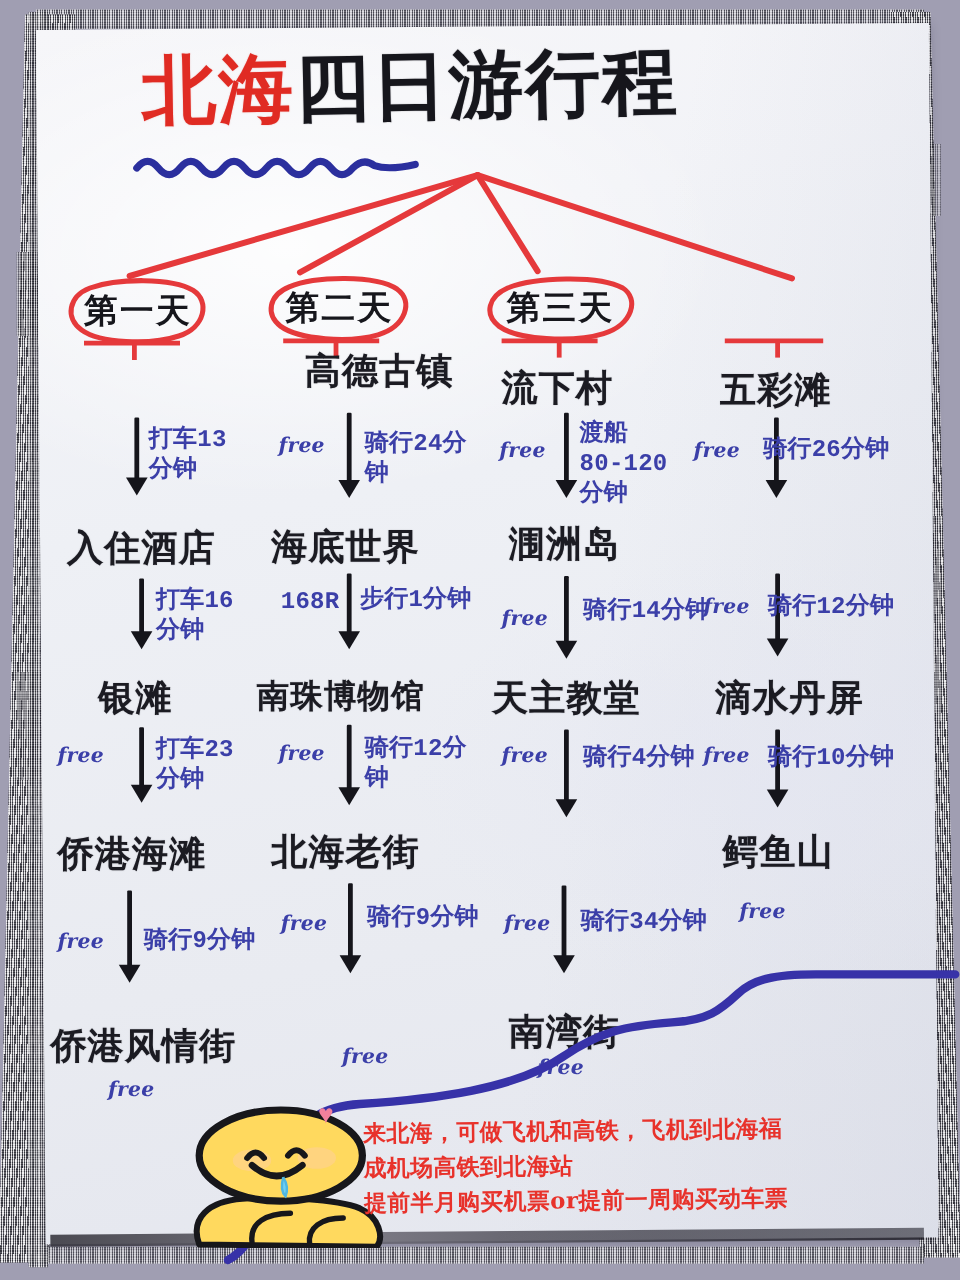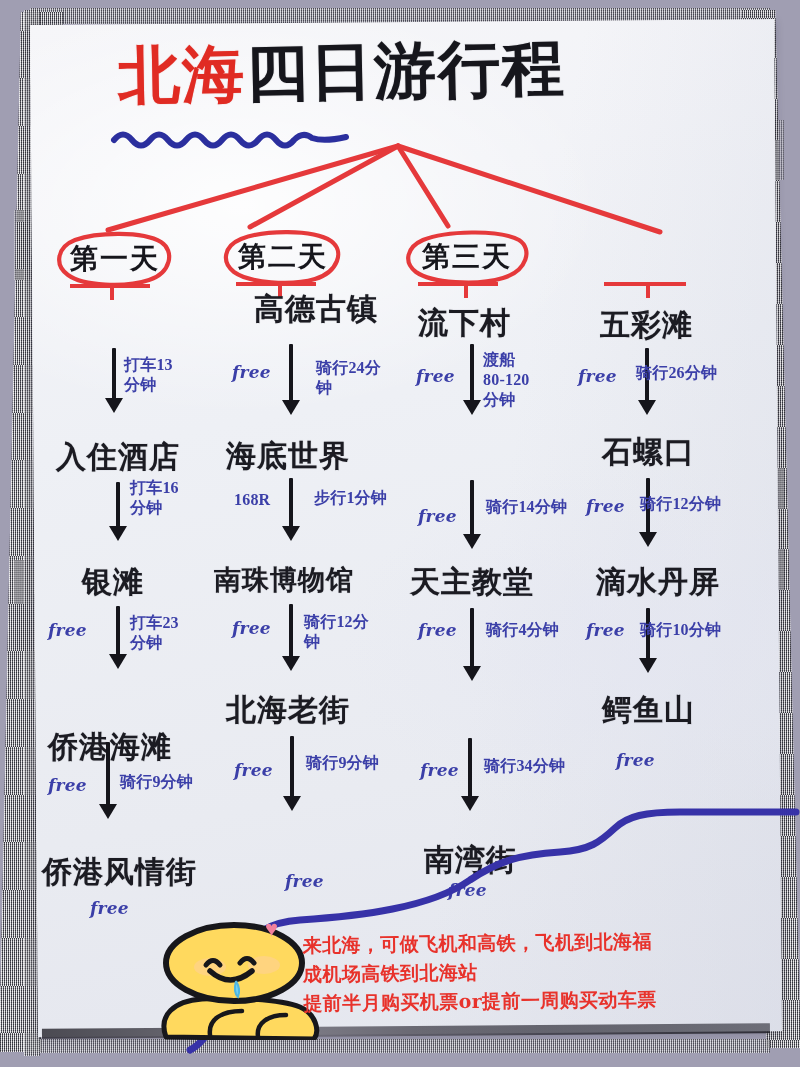--- a/index.html
+++ b/index.html
@@ -82,22 +82,22 @@
     font-family:"DejaVu Serif","Liberation Serif",serif;
     font-size:30px;font-weight:700;color:#1b1b22;letter-spacing:1px;
     text-shadow:0 0 1px rgba(27,27,34,.35);
   }
   .place.small{font-size:27px;}
 
   
   .ink{
     position:absolute;
     color:#3b3fa8;
-    font-family:Liberation Serif, serif;
-    font-size:16px;font-weight:600;line-height:1.26;
+    font-family:Liberation Mono, monospace;
+    font-size:20px;font-weight:600;line-height:1.26;
     letter-spacing:.2px;
   }
   .ink.free{font-style:italic;font-family:"DejaVu Serif","Liberation Serif",serif;font-size:17px;}
 
   
   .arrow{position:absolute;}
   .arrow .shaft{
     position:absolute;left:0;top:0;width:4px;background:#15151b;border-radius:1px;
   }
   .arrow .head{
@@ -183,31 +183,31 @@
       <div class="shaft" style="height:54px;"></div>
         <div class="head" style="top:50px;"></div>
     </div>
     <div class="ink" style="left:124px;top:355px;width:92px;"><span>打车13</span><br><span>分钟</span></div>
 
     <div class="place" style="left:56px;top:437px;">入住酒店</div>
     <div class="arrow" style="left:116px;top:482px;">
       <div class="shaft" style="height:48px;"></div>
         <div class="head" style="top:44px;"></div>
     </div>
-    <div class="ink" style="left:130px;top:478px;width:90px;"><span>打车16</span><br><span>分钟</span></div>
+    <div class="ink" style="left:130px;top:489px;width:90px;"><span>打车16</span><br><span>分钟</span></div>
 
     <div class="place" style="left:82px;top:562px;">银滩</div>
     <div class="ink free" style="left:48px;top:620px;">free</div>
     <div class="arrow" style="left:116px;top:606px;">
       <div class="shaft" style="height:52px;"></div>
         <div class="head" style="top:48px;"></div>
     </div>
     <div class="ink" style="left:130px;top:613px;width:92px;"><span>打车23</span><br><span>分钟</span></div>
 
-    <div class="place" style="left:48px;top:727px;">侨港海滩</div>
+    <div class="place" style="left:48px;top:692px;">侨港海滩</div>
     <div class="ink free" style="left:48px;top:775px;">free</div>
     <div class="arrow" style="left:106px;top:742px;">
       <div class="shaft" style="height:66px;"></div>
         <div class="head" style="top:62px;"></div>
     </div>
     <div class="ink" style="left:120px;top:772px;">骑行9分钟</div>
 
     <div class="place" style="left:42px;top:852px;">侨港风情街</div>
     <div class="ink free" style="left:90px;top:898px;">free</div>
 
@@ -221,29 +221,29 @@
       <path d="M236,284 L316,284" stroke="#e5393b" stroke-width="4" fill="none"></path>
       <path d="M280,284 L280,298" stroke="#e5393b" stroke-width="4" fill="none"></path>
     </svg>
 
     <div class="place" style="left:226px;top:289px;margin-left:28px;">高德古镇</div>
     <div class="ink free" style="left:232px;top:362px;">free</div>
     <div class="arrow" style="left:289px;top:344px;">
       <div class="shaft" style="height:60px;"></div>
         <div class="head" style="top:56px;"></div>
     </div>
-    <div class="ink" style="left:316px;top:358px;width:92px;"><span>骑行24分</span><br><span>钟</span></div>
+    <div class="ink" style="left:304px;top:358px;width:92px;"><span>骑行24分</span><br><span>钟</span></div>
 
     <div class="place" style="left:226px;top:436px;text-align:right;">海底世界</div>
     <div class="ink" style="left:234px;top:490px;">168R</div>
     <div class="arrow" style="left:289px;top:478px;">
       <div class="shaft" style="height:52px;"></div>
         <div class="head" style="top:48px;"></div>
     </div>
-    <div class="ink" style="left:314px;top:488px;">步行1分钟</div>
+    <div class="ink" style="left:300px;top:488px;">步行1分钟</div>
 
     <div class="place small" style="left:214px;top:562px;">南珠博物馆</div>
     <div class="ink free" style="left:232px;top:618px;">free</div>
     <div class="arrow" style="left:289px;top:604px;">
       <div class="shaft" style="height:56px;"></div>
         <div class="head" style="top:52px;"></div>
     </div>
     <div class="ink" style="left:304px;top:612px;width:90px;"><span>骑行12分</span><br><span>钟</span></div>
 
     <div class="place" style="left:226px;top:690px;">北海老街</div>
@@ -268,20 +268,21 @@
     </svg>
 
     <div class="place" style="left:418px;top:303px;">流下村</div>
     <div class="ink free" style="left:416px;top:366px;">free</div>
     <div class="arrow" style="left:470px;top:344px;">
       <div class="shaft" style="height:60px;"></div>
         <div class="head" style="top:56px;"></div>
     </div>
     <div class="ink" style="left:483px;top:350px;width:86px;"><span>渡船</span><br><span>80-120</span><br><span>分钟</span></div>
 
+    <div class="place" style="left:424px;top:433px;">涠洲岛</div>
     <div class="ink free" style="left:418px;top:506px;">free</div>
     <div class="arrow" style="left:470px;top:480px;">
       <div class="shaft" style="height:58px;"></div>
         <div class="head" style="top:54px;"></div>
     </div>
     <div class="ink" style="left:486px;top:497px;">骑行14分钟</div>
 
     <div class="place" style="left:410px;top:562px;">天主教堂</div>
     <div class="ink free" style="left:418px;top:620px;">free</div>
     <div class="arrow" style="left:470px;top:608px;">
@@ -306,21 +307,20 @@
     </svg>
 
     <div class="place" style="left:600px;top:305px;">五彩滩</div>
     <div class="ink free" style="left:578px;top:366px;">free</div>
     <div class="arrow" style="left:645px;top:348px;">
       <div class="shaft" style="height:56px;"></div>
         <div class="head" style="top:52px;"></div>
     </div>
     <div class="ink" style="left:636px;top:363px;">骑行26分钟</div>
 
-    <div class="place" style="left:602px;top:432px;">石螺口</div>
     <div class="ink free" style="left:586px;top:496px;">free</div>
     <div class="arrow" style="left:646px;top:478px;">
       <div class="shaft" style="height:58px;"></div>
         <div class="head" style="top:54px;"></div>
     </div>
     <div class="ink" style="left:640px;top:494px;">骑行12分钟</div>
 
     <div class="place" style="left:580px;top:562px;margin-left:16px;">滴水丹屏</div>
     <div class="ink free" style="left:586px;top:620px;">free</div>
     <div class="arrow" style="left:646px;top:608px;">

